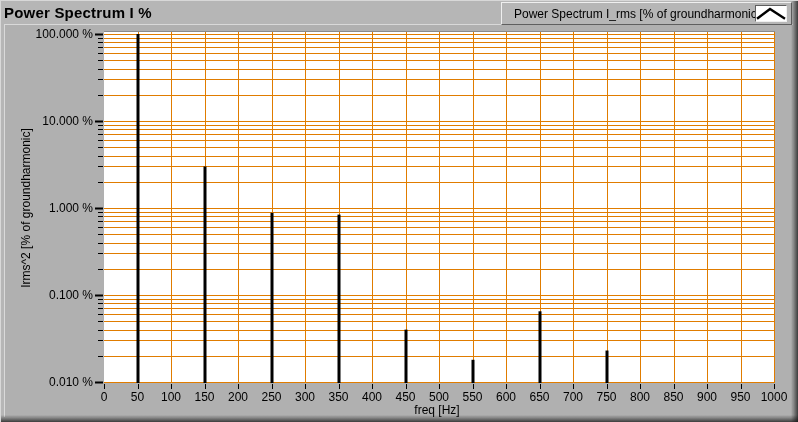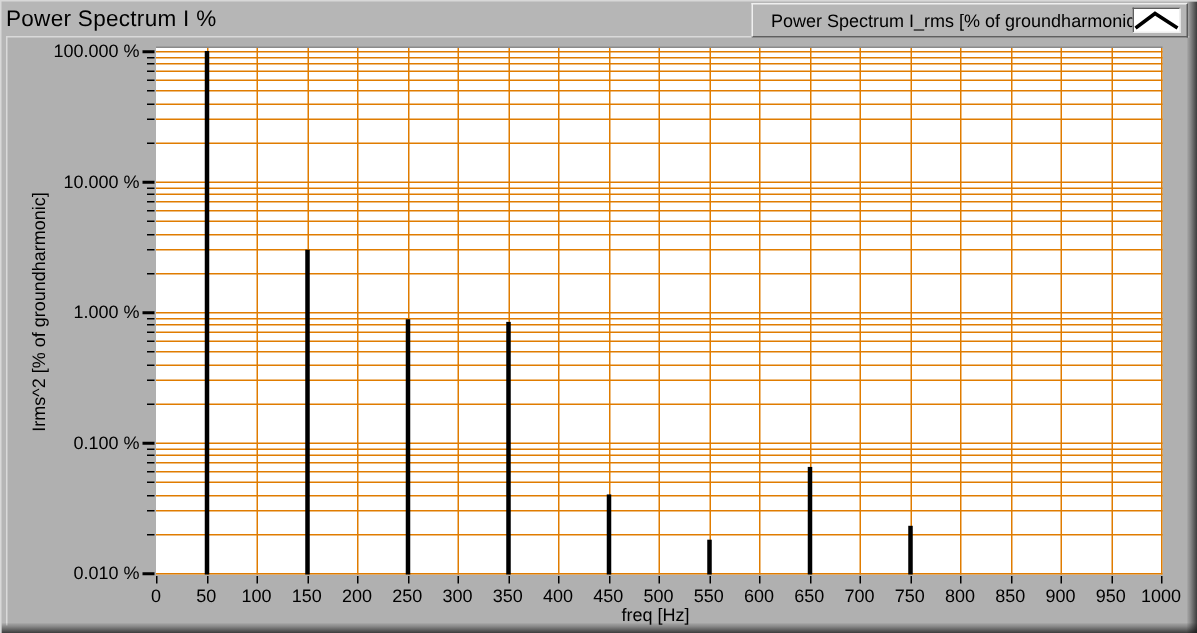--- a/index.html
+++ b/index.html
@@ -15,21 +15,21 @@
   }
   .graph-panel{
     position:absolute;left:3px;top:23px;width:789px;height:393px;
     background:#b0b0b0;
     border-top:1px solid #d9d9d9;
     border-left:1px solid #d9d9d9;
   }
   #chart-svg{position:absolute;left:0;top:0;}
   #chart-svg text{font-family:"Liberation Sans", sans-serif;}
   .titlebar{position:absolute;left:3px;top:3px;}
-  .title{font-size:15px;color:#000;letter-spacing:0.2px;}
+  .title{font-size:15px;color:#000;letter-spacing:0.2px;font-weight:bold;}
   .legend{
     position:absolute;left:500px;top:1px;width:291px;height:23px;
     background:#b6b6b6;
     border-top:1px solid #efefef;
     border-left:1px solid #efefef;
     border-right:1px solid #5f5f5f;
     border-bottom:1px solid #5f5f5f;
     display:flex;align-items:center;
   }
   .legend-label{font-size:12px;color:#000;padding-left:12px;white-space:nowrap;}

